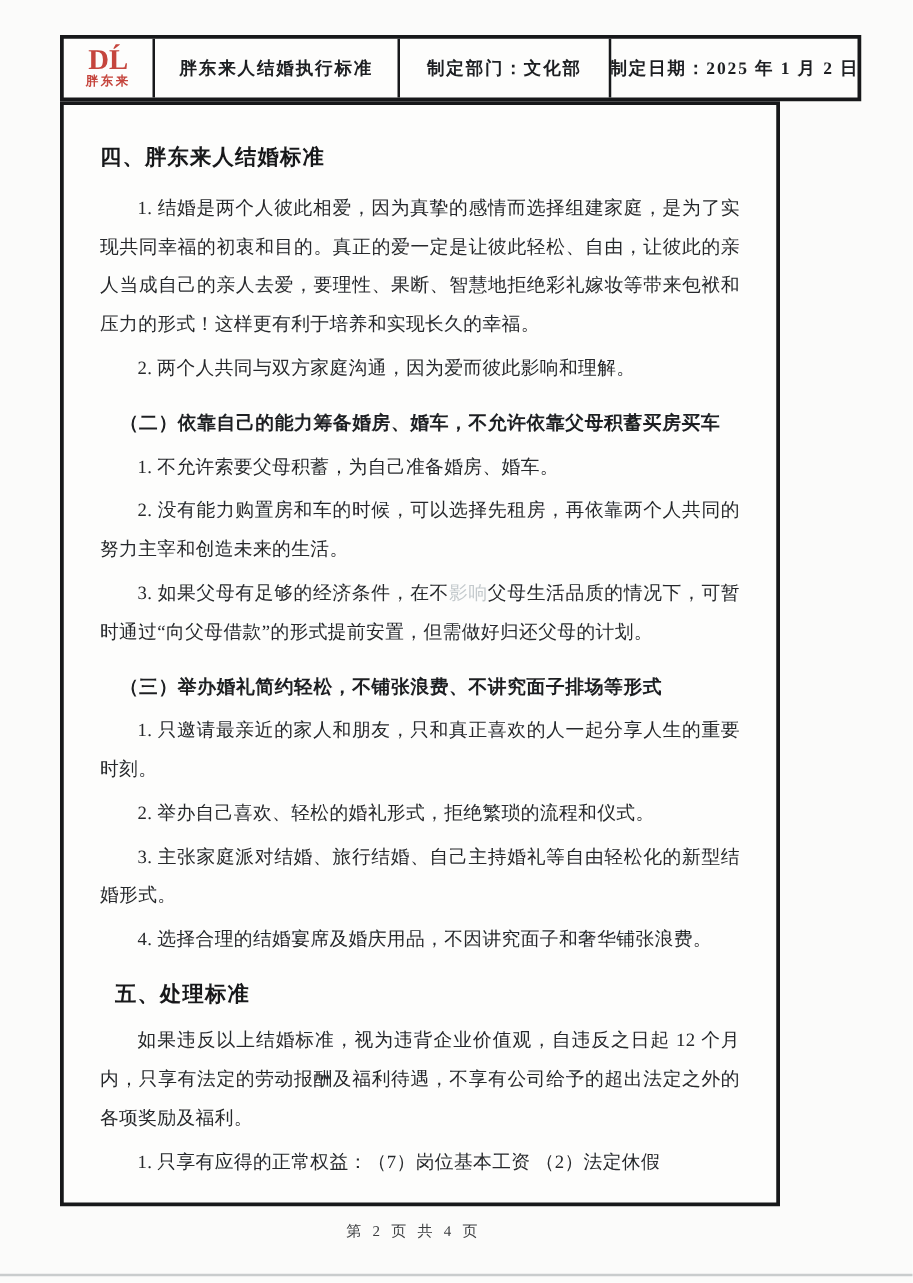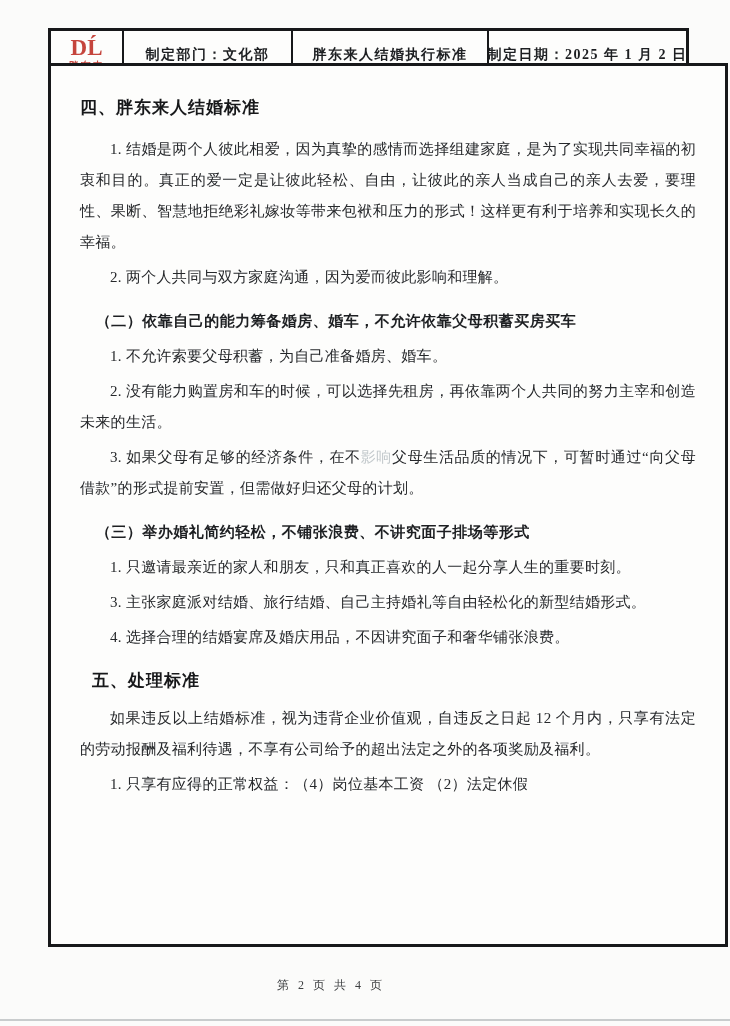--- a/index.html
+++ b/index.html
@@ -45,22 +45,22 @@
   }
   .h-text {
     font-size: 14px; font-weight: 700;
     letter-spacing: 1.5px; color: #1d1f22;
     white-space: nowrap;
   }
 
   
   .content-box {
     position: absolute;
-    left: 48px; top: 63px;
-    width: 680px; height: 884px;
+    left: 48px; top: 81px;
+    width: 576px; height: 884px;
     border: 3px solid #17181a;
     background: #fdfdfc;
     padding: 0 29px;
     overflow: hidden;
   }
 
   .doc-h {
     font-size: 17px; font-weight: 700;
     line-height: 28px; letter-spacing: 1px;
     color: #17181a;
@@ -106,48 +106,49 @@
   }
 </style>
 </head>
 <body>
 
 <div class="header-table">
   <div class="h-cell cell-logo">
     <div class="logo-main">DĹ</div>
     <div class="logo-sub">胖东来</div>
   </div>
+  <div class="h-cell cell-title">
+    <div class="h-text">胖东来人结婚执行标准</div>
+  </div>
   <div class="h-cell cell-dept">
     <div class="h-text">制定部门：文化部</div>
-  </div>
-  <div class="h-cell cell-title">
-    <div class="h-text">胖东来人结婚执行标准</div>
   </div>
   <div class="h-cell cell-date">
     <div class="h-text">制定日期：2025 年 1 月 2 日</div>
   </div>
 </div>
 
 <div class="content-box">
 
   <div class="doc-h first">四、胖东来人结婚标准</div>
 
   <p class="para">1. 结婚是两个人彼此相爱，因为真挚的感情而选择组建家庭，是为了实现共同幸福的初衷和目的。真正的爱一定是让彼此轻松、自由，让彼此的亲人当成自己的亲人去爱，要理性、果断、智慧地拒绝彩礼嫁妆等带来包袱和压力的形式！这样更有利于培养和实现长久的幸福。</p>
   <p class="para">2. 两个人共同与双方家庭沟通，因为爱而彼此影响和理解。</p>
 
   <div class="sub-h">（二）依靠自己的能力筹备婚房、婚车，不允许依靠父母积蓄买房买车</div>
   <p class="para">1. 不允许索要父母积蓄，为自己准备婚房、婚车。</p>
   <p class="para">2. 没有能力购置房和车的时候，可以选择先租房，再依靠两个人共同的努力主宰和创造未来的生活。</p>
   <p class="para"><span>3. 如果父母有足够的经济条件，在不</span><span class="faded">影响</span><span>父母生活品质的情况下，可暂时通过“向父母借款”的形式提前安置，但需做好归还父母的计划。</span></p>
 
   <div class="sub-h">（三）举办婚礼简约轻松，不铺张浪费、不讲究面子排场等形式</div>
   <p class="para">1. 只邀请最亲近的家人和朋友，只和真正喜欢的人一起分享人生的重要时刻。</p>
+  <p class="para">2. 举办自己喜欢、轻松的婚礼形式，拒绝繁琐的流程和仪式。</p>
   <p class="para">3. 主张家庭派对结婚、旅行结婚、自己主持婚礼等自由轻松化的新型结婚形式。</p>
   <p class="para">4. 选择合理的结婚宴席及婚庆用品，不因讲究面子和奢华铺张浪费。</p>
 
   <div class="doc-h later">五、处理标准</div>
   <p class="para">如果违反以上结婚标准，视为违背企业价值观，自违反之日起 12 个月内，只享有法定的劳动报酬及福利待遇，不享有公司给予的超出法定之外的各项奖励及福利。</p>
-  <p class="para">1. 只享有应得的正常权益：（4）岗位基本工资 （2）法定休假</p>
+  <p class="para">1. 只享有应得的正常权益：（7）岗位基本工资 （2）法定休假</p>
 
 </div>
 
 <div class="page-footer">第 2 页 共 4 页</div>
 <div class="page-bottom-edge"></div>
 
 </body></html>

